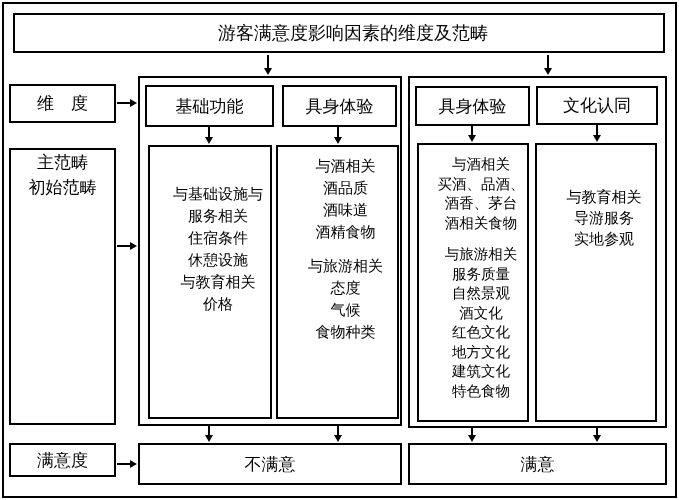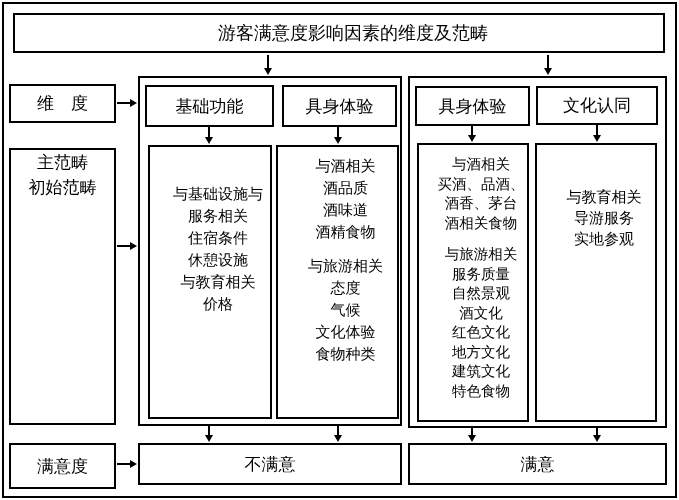--- a/index.html
+++ b/index.html
@@ -27,21 +27,21 @@
     text-align:center;
   }
   
   .title-box { left:13px; top:13px; width:652px; height:40px; font-size:18px;padding-left:28px; }
   
   .dim-label  { left:9px; top:84px;  width:107px; height:39px; font-size:17px; }
   .cat-label  { left:9px; top:148px; width:107px; height:277px; font-size:17px;
                 align-items:flex-start; }
   .cat-label .lines { width:100%; }
   .cat-label .tline { line-height:25px; }
-  .sat-label  { left:9px; top:443px; width:107px; height:46px; font-size:17px; }
+  .sat-label  { left:9px; top:443px; width:107px; height:34px; font-size:17px; }
   
   .group-left  { left:138px; top:76px; width:264px; height:350px; }
   .group-right { left:408px; top:76px; width:259px; height:352px; }
   
   .hdr { font-size:17px; }
   .hdr1 { left:145px; top:85px; width:129px; height:42px; }
   .hdr2 { left:282px; top:85px; width:115px; height:42px; }
   .hdr3 { left:415px; top:86px; width:115px; height:40px; }
   .hdr4 { left:536px; top:86px; width:122px; height:39px; }
   
@@ -133,21 +133,20 @@
   <div class="box cbox cbox2">
     <div class="lines">
         <div class="tline">与酒相关</div>
         <div class="tline">酒品质</div>
         <div class="tline">酒味道</div>
         <div class="tline">酒精食物</div>
         <div class="tline gap"></div>
         <div class="tline">与旅游相关</div>
         <div class="tline">态度</div>
         <div class="tline">气候</div>
-        <div class="tline">文化体验</div>
         <div class="tline">食物种类</div>
       </div>
   </div>
   <div class="box cbox cbox3">
     <div class="lines">
         <div class="tline">与酒相关</div>
         <div class="tline">买酒、品酒、</div>
         <div class="tline">酒香、茅台</div>
         <div class="tline">酒相关食物</div>
         <div class="tline gap"></div>

